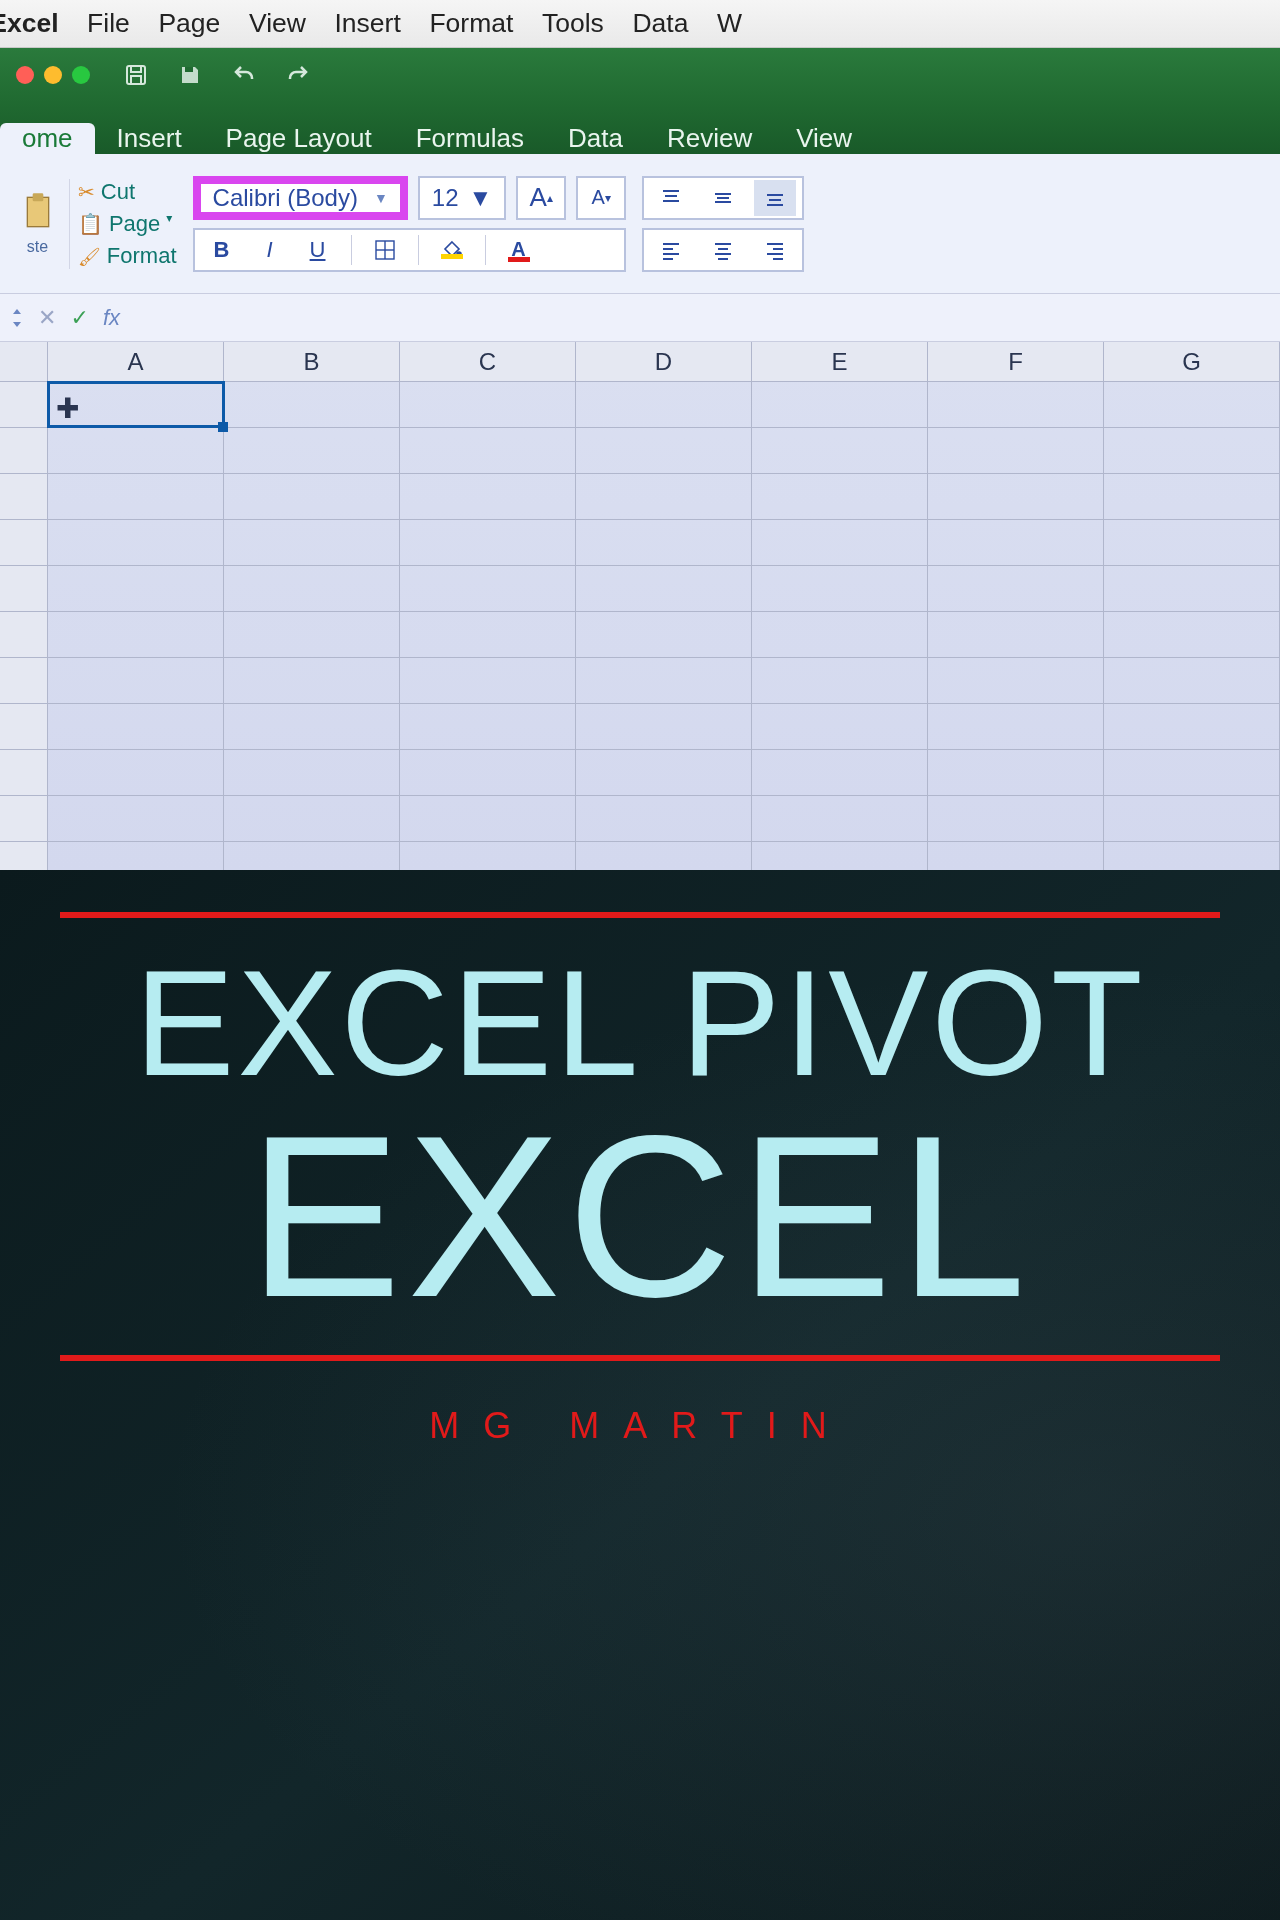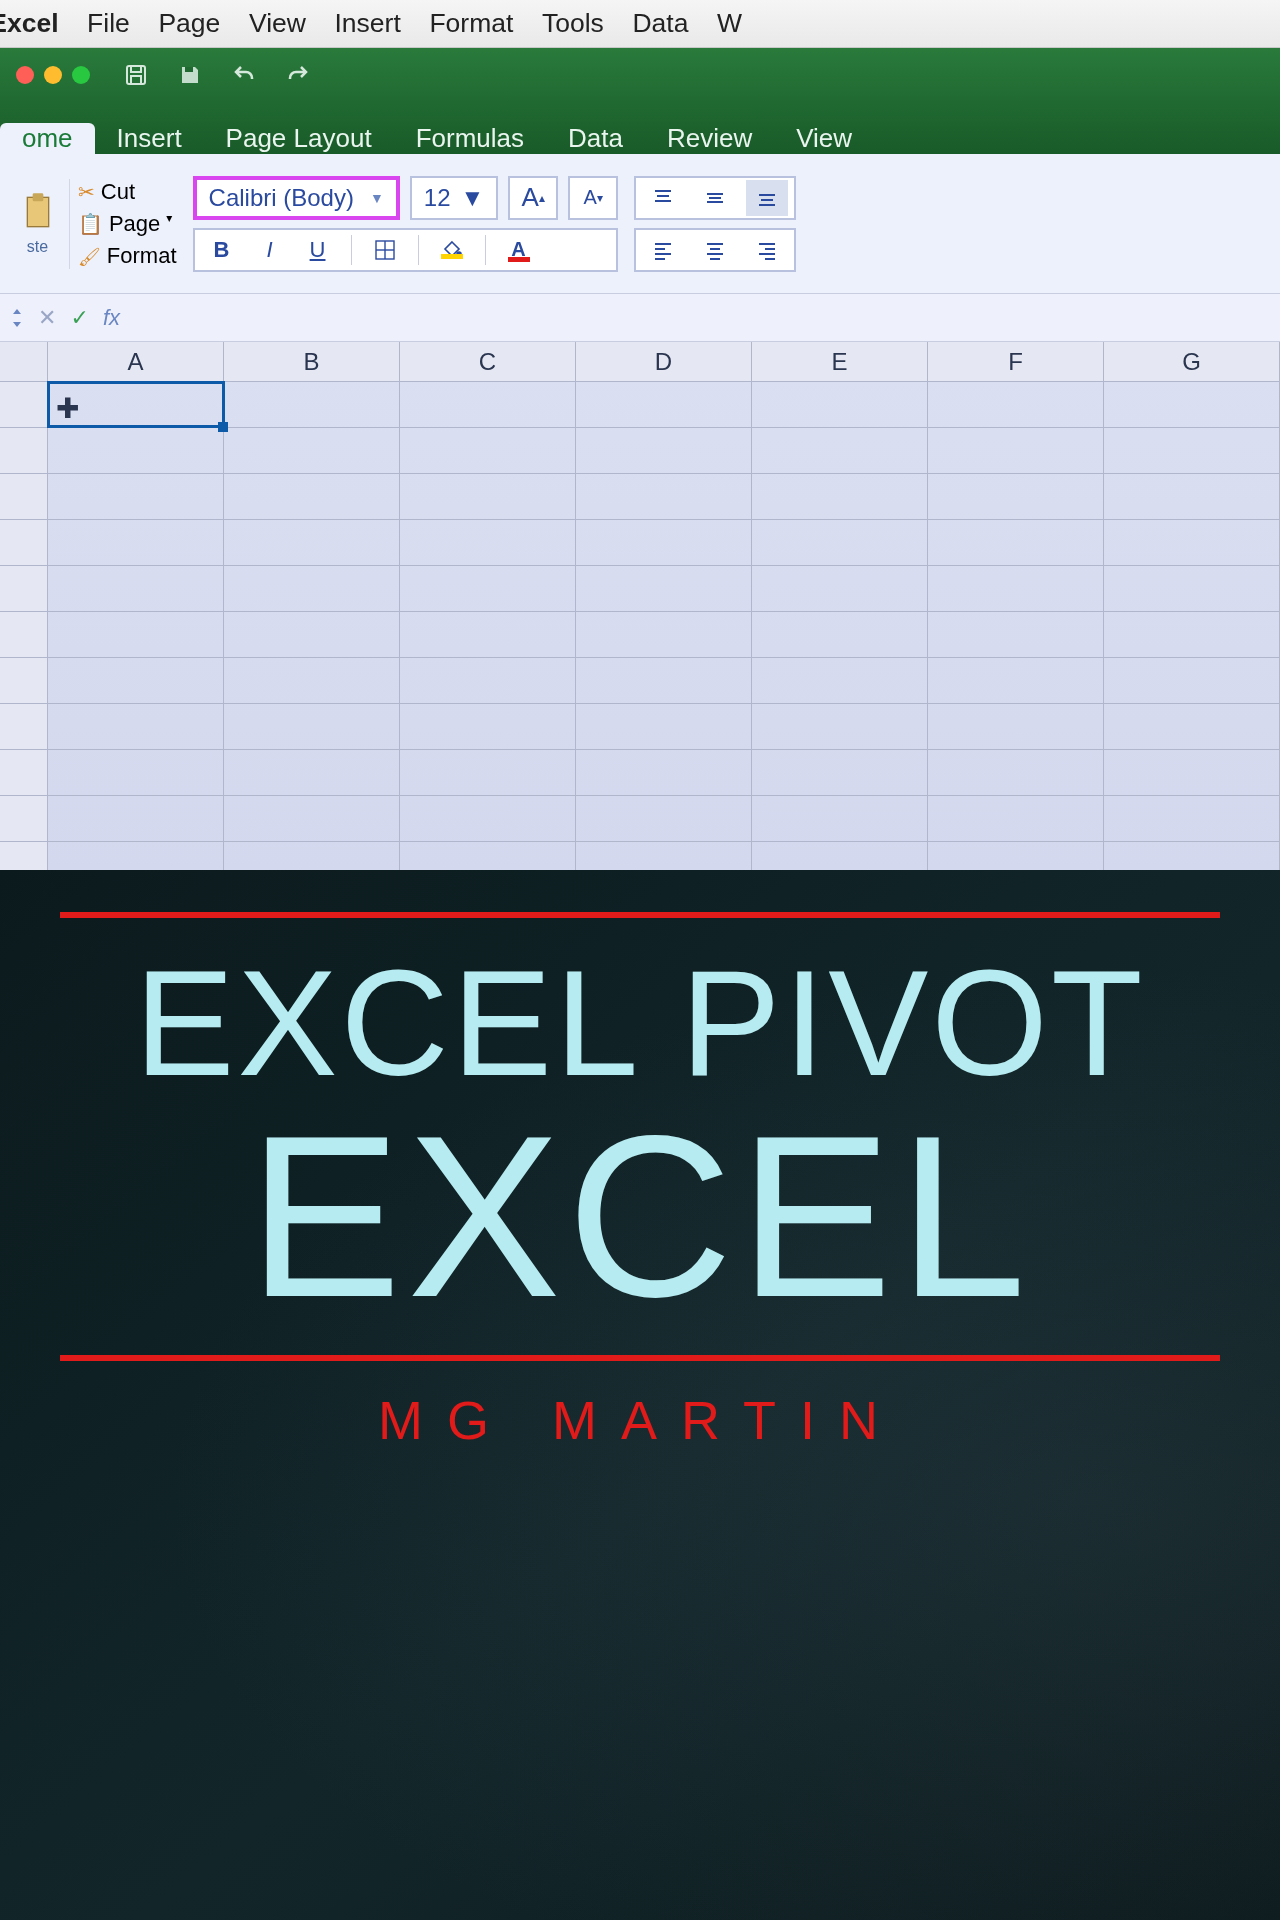--- a/index.html
+++ b/index.html
@@ -15,24 +15,24 @@
 .dot.yel { background: #febc2e; }
 .dot.grn { background: #28c840; }
 .qa-icon { color: #e9f5ee; opacity: .9; display: flex; align-items: center; justify-content: center; width: 36px; height: 36px; }
 .ribbon-tabs { height: 52px; background: linear-gradient(180deg, #206a31, #195a29); display: flex; align-items: flex-end; padding: 0 0 0 0; gap: 0; color: #e9f5ee; font-size: 26px; }
 .rtab { padding: 0 22px; cursor: default; }
 .rtab.active { background: #edf1fb; color: #1a7a38; border-top-left-radius: 6px; border-top-right-radius: 6px; }
 .ribbon { height: 140px; background: #edf1fb; display: flex; align-items: center; padding: 8px 12px; gap: 16px; border-bottom: 1px solid #c9cde0; }
 .clip-group { display: flex; }
 .clip-left { width: 58px; display: flex; flex-direction: column; align-items: center; justify-content: center; gap: 6px; color: #4a6aa0; font-size: 16px; border-right: 1px solid #d2d6e6; padding-right: 6px; }
 .clip-right { display: flex; flex-direction: column; gap: 6px; padding-left: 8px; }
-.clip-row { display: flex; align-items: flex-start; gap: 6px; color: #000000; font-size: 22px; }
+.clip-row { display: flex; align-items: flex-start; gap: 6px; color: #0f766e; font-size: 22px; }
 .font-group { display: flex; flex-direction: column; gap: 8px; }
 .font-row1 { display: flex; gap: 10px; }
-.font-select { background: #fff; border: 4px solid #d946ef; height: 44px; display: flex; align-items: center; padding: 0 12px; font-size: 24px; color: #2a4aa0; gap: 10px; }
+.font-select { background: #fff; border: 8px solid #d946ef; height: 44px; display: flex; align-items: center; padding: 0 12px; font-size: 24px; color: #2a4aa0; gap: 10px; }
 .font-select .dd { color: #6a86c2; font-size: 14px; margin-left: 6px; }
 .size-select { background: #fff; border: 2px solid #b8c2de; height: 44px; display: flex; align-items: center; padding: 0 12px; font-size: 24px; color: #2a4aa0; gap: 10px; }
 .a-inc, .a-dec { background: #fff; border: 2px solid #b8c2de; height: 44px; width: 50px; display: flex; align-items: center; justify-content: center; color: #2a4aa0; font-size: 22px; }
 .font-row2 { display: flex; gap: 10px; background: #fff; border: 2px solid #b8c2de; height: 44px; align-items: center; padding: 0 8px; }
 .tbtn { width: 38px; height: 36px; display: flex; align-items: center; justify-content: center; color: #2a4aa0; font-size: 22px; }
 .sep { width: 1px; height: 30px; background: #c9cde0; margin: 0 4px; }
 .fill-swatch { width: 22px; height: 5px; margin-top: -4px; }
 .align-group { display: flex; flex-direction: column; gap: 8px; }
 .align-row { display: flex; gap: 10px; background: #fff; border: 2px solid #b8c2de; height: 44px; align-items: center; padding: 0 6px; }
 .abtn { width: 42px; height: 36px; display: flex; align-items: center; justify-content: center; color: #2a4aa0; }
@@ -47,21 +47,21 @@
 .rh { width: 48px; border-right: 1px solid #b0b6cc; background: #e5e8f2; }
 .cell { flex: 0 0 176px; border-right: 1px solid #b0b6cc; }
 .active-cell { outline: 3px solid #0d5aa8; outline-offset: -2px; position: relative; }
 .active-cell::after { content: ""; position: absolute; right: -5px; bottom: -5px; width: 10px; height: 10px; background: #0d5aa8; }
 .plus-cursor { position: absolute; left: 56px; top: 50px; color: #2a3550; font-size: 28px; font-weight: 300; }
 .bottom-half { flex: 1; background: radial-gradient(ellipse at 85% 60%, rgba(80,100,110,.18), transparent 60%), linear-gradient(140deg, #0b1a1d 0%, #12262a 55%, #0d1a1d 100%); padding: 42px 60px 48px; display: flex; flex-direction: column; align-items: center; position: relative; }
 .redline { height: 6px; background: #e11a1a; width: 100%; }
 .title1 { font-size: 150px; font-weight: 500; color: #b6ecf1; letter-spacing: 3px; text-align: left; line-height: 1; margin-top: 30px; font-family: "Arial Narrow", Arial, sans-serif; }
 .title2 { font-size: 230px; font-weight: 500; color: #b6ecf1; letter-spacing: 6px; text-align: center; line-height: .95; margin-top: 10px; margin-bottom: 28px; font-family: "Arial Narrow", Arial, sans-serif; }
 .subtitle { color: #b6ecf1; font-size: 40px; text-align: center; line-height: 1.35; margin-top: 36px; letter-spacing: 1px; font-weight: 500; }
-.author { color: #e11a1a; font-size: 54px; letter-spacing: 24px; margin-top: 28px; font-weight: 500; }
+.author { color: #e11a1a; font-size: 36px; letter-spacing: 24px; margin-top: 44px; font-weight: 500; }
 .scissors::before { content: "✂"; font-size: 20px; color: #d98a2a; }
 .clipboard::before { content: "📋"; font-size: 20px; }
 .brush::before { content: "🖌"; font-size: 18px; color: #d98a2a; }
 </style>
 </head>
 <body>
 
 <div class="cover">
 
   <div class="top-half">

